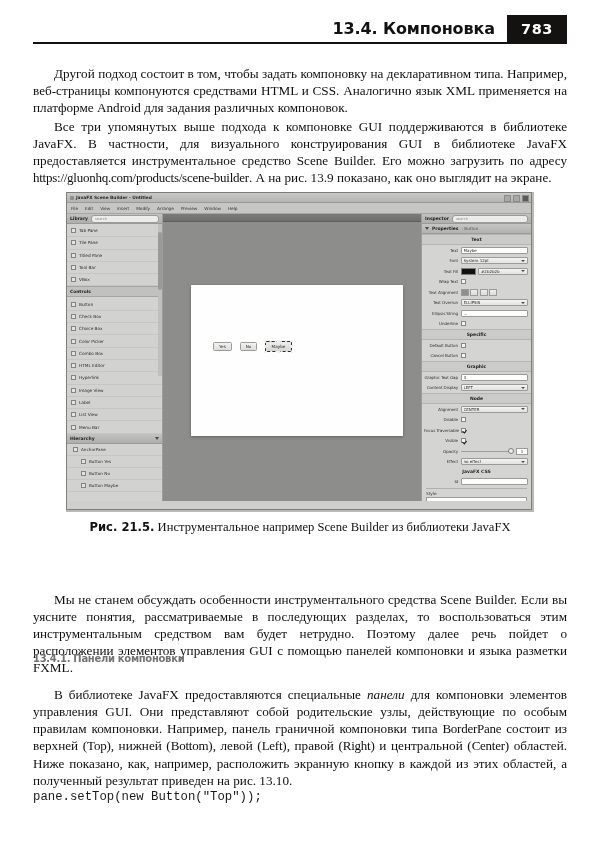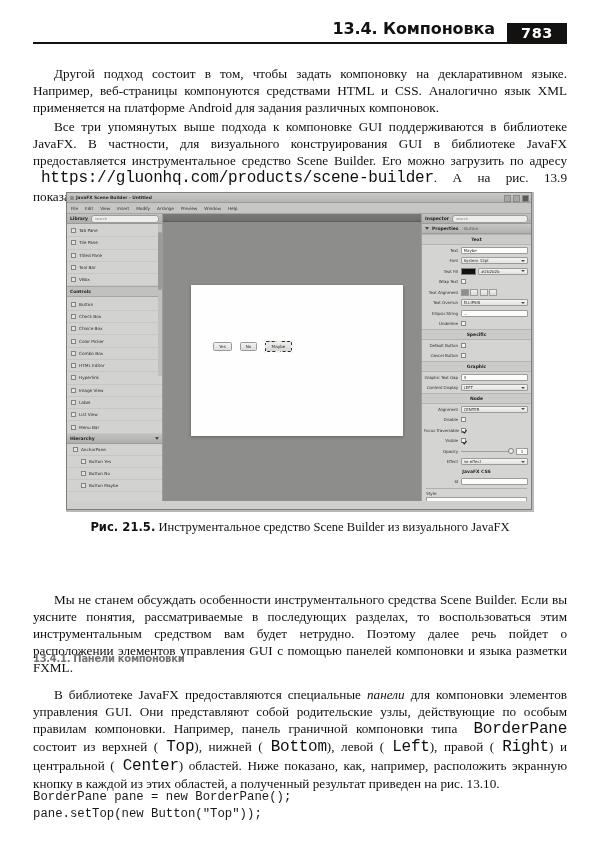--- a/index.html
+++ b/index.html
@@ -41,21 +41,21 @@
     font-size: 16px;
     letter-spacing: -0.1px;
     color: #131211;
     white-space: nowrap;
   }
   #page-number-box {
     position: absolute;
     right: 0;
     bottom: 1px;
     width: 60px;
-    height: 20px;
+    height: 28px;
     background: #131211;
     color: #ffffff;
     font-family: "DejaVu Sans", sans-serif;
     font-weight: bold;
     font-size: 14.5px;
     letter-spacing: 0.6px;
     display: flex;
     align-items: center;
     justify-content: center;
   }
@@ -71,24 +71,23 @@
     text-justify: inter-word;
     text-indent: 21px;
     hyphens: manual;
   }
   #para-1 { top: 52px; }
   #para-2 { top: 105px; }
   #para-4 { top: 547px; margin-top: 44px; }
   #para-5 { top: 673px; }
 
   .mono {
-    font-family: Liberation Mono, monospace;
-    font-size: 16px;
+    font-family: Liberation Serif, serif;
+    font-size: 13px;
     letter-spacing: -0.25px;
-    margin-left: 8px;
   }
   .ital { font-style: italic; }
 
   
   #section-heading {
     position: absolute;
     left: 33px;
     top: 645px;
     width: 534px;
     font-family: "DejaVu Sans", sans-serif;
@@ -584,21 +583,21 @@
 </style>
 </head>
 <body>
 
 <div id="page-header">
   <div id="header-title">13.4. Компоновка</div>
   <div id="page-number-box">783</div>
   <div id="header-rule"></div>
 </div>
 
-<p id="para-1" class="para">Другой подход состоит в том, чтобы задать компоновку на декларативном языке. Например, веб-страницы компонуются средствами HTML и CSS. Аналогично язык XML применяется на платформе Android для задания различных компоновок.</p>
+<p id="para-1" class="para">Другой подход состоит в том, чтобы задать компоновку на декларативном типа. Например, веб-страницы компонуются средствами HTML и CSS. Аналогично язык XML применяется на платформе Android для задания различных компоновок.</p>
 
 <p id="para-2" class="para"><span>Все три упомянутых выше подхода к компоновке GUI поддерживаются в библиотеке JavaFX. В частности, для визуального конструирования GUI в библиотеке JavaFX предоставляется инструментальное средство Scene Builder. Его можно загрузить по адресу </span><span class="mono">https://gluonhq.com/products/scene-builder</span><span>. А на рис. 13.9 показано, как оно выглядит на экране.</span></p>
 
 <div id="figure">
   <div id="figure-shadow"></div>
 
   <div id="sb-window">
 
     <div id="sb-titlebar">
       <div id="sb-title-dot"></div>
@@ -924,21 +923,21 @@
         <div class="sb-block-label">Style</div>
         <div class="sb-textarea">
           <span>Style</span>
         </div>
 
       </div>
     </div>
   </div>
 </div>
 
-<div id="figure-caption"><span class="capnum">Рис. 21.5.</span><span> Инструментальное средство Scene Builder из визуального JavaFX</span></div>
+<div id="figure-caption"><span class="capnum">Рис. 21.5.</span><span> Инструментальное например Scene Builder из библиотеки JavaFX</span></div>
 
 <p id="para-4" class="para">Мы не станем обсуждать особенности инструментального средства Scene Builder. Если вы уясните понятия, рассматриваемые в последующих разделах, то воспользоваться этим инструментальным средством вам будет нетрудно. Поэтому далее речь пойдет о расположении элементов управления GUI с помощью панелей компоновки и языка разметки FXML.</p>
 
 <h2 id="section-heading">13.4.1. Панели компоновки</h2>
 
 <p id="para-5" class="para"><span>В библиотеке JavaFX предоставляются специальные </span><span class="ital">панели</span><span> для компоновки элементов управления GUI. Они представляют собой родительские узлы, действующие по особым правилам компоновки. Например, панель граничной компоновки типа </span><span class="mono">BorderPane</span><span> состоит из верхней (</span><span class="mono">Top</span><span>), нижней (</span><span class="mono">Bottom</span><span>), левой (</span><span class="mono">Left</span><span>), правой (</span><span class="mono">Right</span><span>) и центральной (</span><span class="mono">Center</span><span>) областей. Ниже показано, как, например, расположить экранную кнопку в каждой из этих областей, а полученный результат приведен на рис. 13.10.</span></p>
 
-<div id="code-block"><div>BorderPane pane = new BorderPane();</div><div>pane.setTop(new Button("Top"));</div></div>
+<div id="code-block"><div>pane.setTop(new Button("Top"));</div></div>
 
 </body></html>

